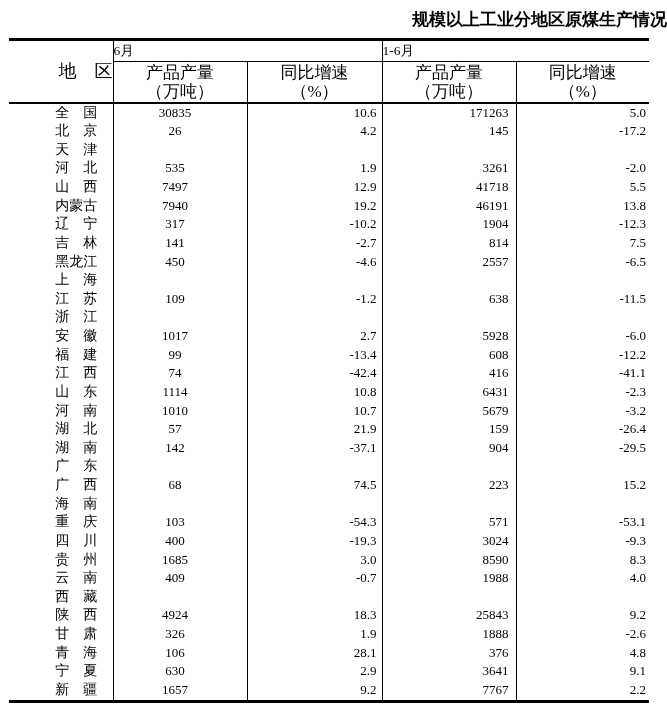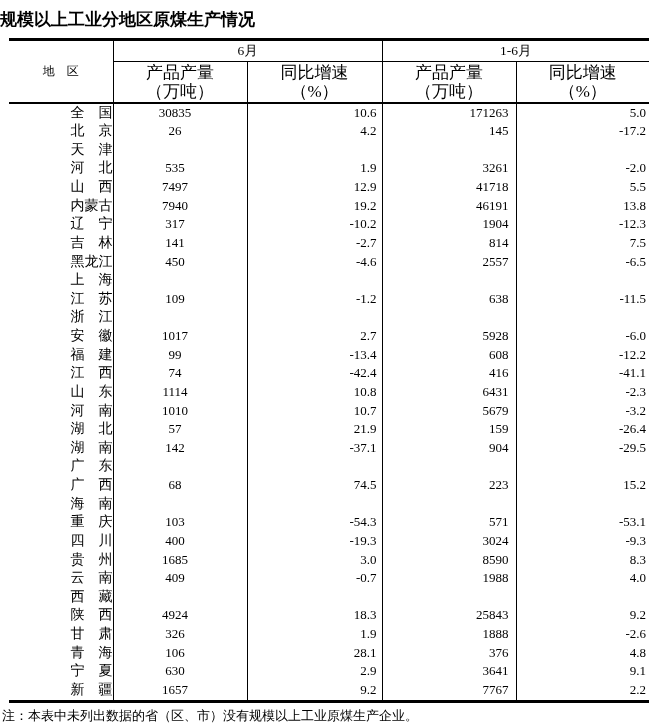--- a/index.html
+++ b/index.html
@@ -6,21 +6,21 @@
   html, body {
     margin: 0; padding: 0;
     width: 667px; height: 724px;
     background: #ffffff;
     color: #000000;
     font-family: "Liberation Serif", "DejaVu Serif", serif;
   }
   .page { width: 667px; height: 724px; overflow: hidden; }
 
   .title {
-    text-align: left;
+    text-align: right;
     font-weight: bold;
     font-size: 17px;
     line-height: 20px;
     padding-top: 10px;
     height: 38px;
   }
 
   table.coal {
     border-collapse: collapse;
     table-layout: fixed;
@@ -32,28 +32,28 @@
   col.c-region { width: 104px; }
   col.c1 { width: 134px; }
   col.c2 { width: 135px; }
   col.c3 { width: 134px; }
   col.c4 { width: 133px; }
 
   th { font-weight: normal; padding: 0; }
   .bl { border-left: 1px solid #000; }
 
   th.region-th {
-    font-size: 12px;
-    text-align: center;
+    font-size: 18px;
+    text-align: right;
     border-bottom: 2px solid #000;
   }
   th.grp-th {
     height: 22px;
     font-size: 13.5px;
-    text-align: center;
+    text-align: left;
     border-bottom: 1px solid #000;
   }
   th.sub-th {
     height: 41px;
     font-size: 17px;
     line-height: 19px;
     text-align: center;
     border-bottom: 2px solid #000;
     vertical-align: middle;
   }
@@ -61,21 +61,21 @@
   td {
     padding: 0;
     height: 18.625px;
     line-height: 18.625px;
     font-size: 13px;
     white-space: nowrap;
     overflow: hidden;
   }
   td.td-region {
     font-size: 14px;
-    text-align: right;
+    text-align: center;
     padding-left: 31px;
   }
   td.td-num { text-align: right; }
   td.td-out1 { padding-right: 10px; text-align: center; }
   td.td-gr1  { padding-right: 5px; margin-left: 40px; }
   td.td-out2 { padding-right: 7px; margin-top: 19px; }
   td.td-gr2  { padding-right: 3px; }
 
   .note {
     font-size: 13px;
@@ -345,15 +345,14 @@
         <tr>
           <td class="td-region">新　疆</td>
           <td class="td-num td-out1 bl">1657</td>
           <td class="td-num td-gr1 bl">9.2</td>
           <td class="td-num td-out2 bl">7767</td>
           <td class="td-num td-gr2 bl">2.2</td>
         </tr>
       </tbody>
   </table>
 
-  <div class="note">注：本表中未列出数据的省（区、市）没有规模以上工业原煤生产企业。</div>
 
 </div>
 
 </body></html>

